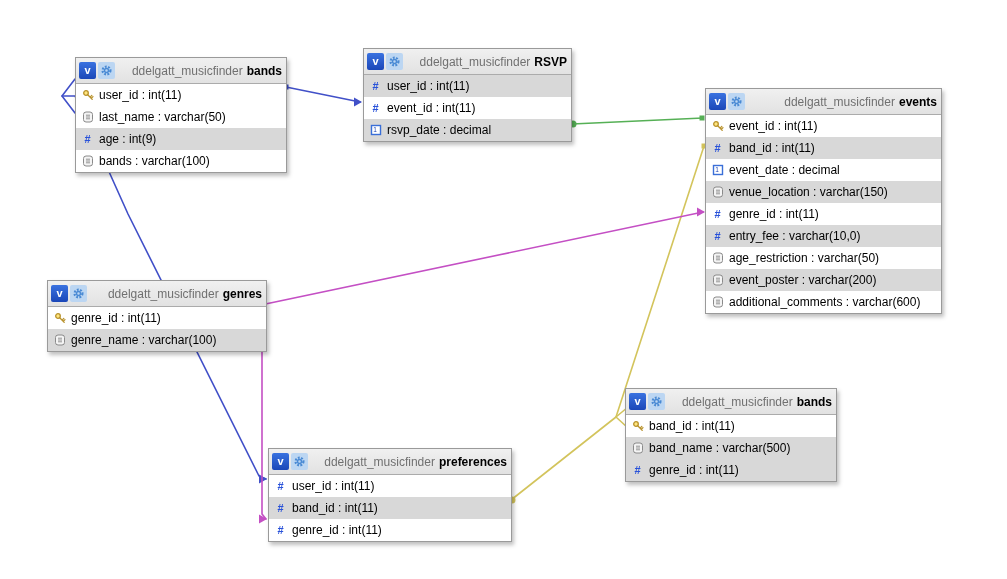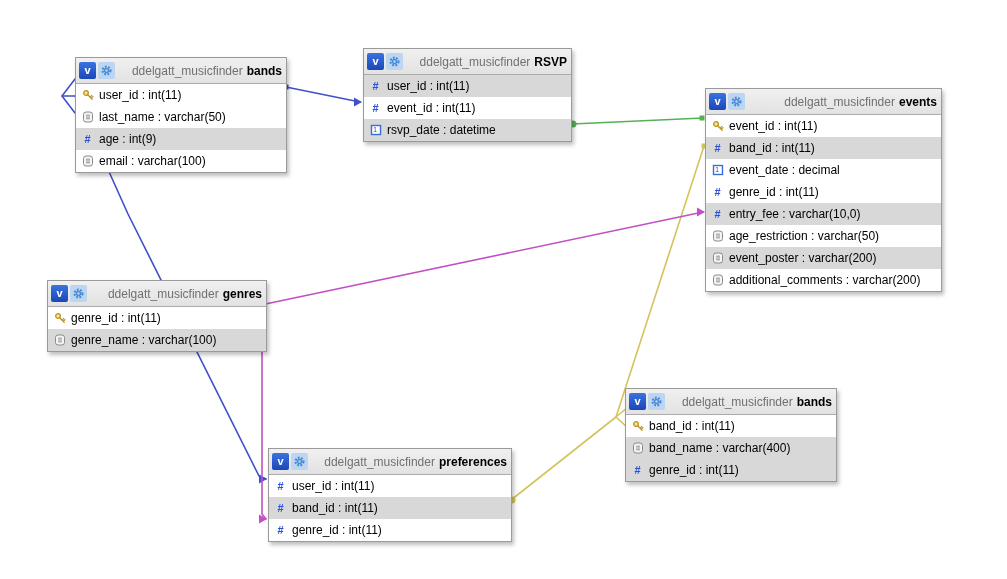--- a/index.html
+++ b/index.html
@@ -105,21 +105,21 @@
           </span>
           <span class="clabel">age : int(9)</span>
         </div>
         <div class="row">
           <span class="cicon">
             <svg width="12" height="12" viewBox="0 0 12 12">
               <rect x="1.5" y="1" width="9" height="10" rx="2.5" fill="#f4f4f4" stroke="#8a8a8a" stroke-width="1"></rect>
               <path d="M4 4.2h4 M4 6h4 M4 7.8h4" stroke="#8a8a8a" stroke-width="0.9"></path>
             </svg>
           </span>
-          <span class="clabel">email : varchar(100)</span>
+          <span class="clabel">bands : varchar(100)</span>
         </div>
       </div>
   </div>
     <div class="tbl" style="left: 363px; top: 48px; width: 207px;">
     <div class="tbl-header">
       <span class="vbtn">v</span>
       <span class="gearbtn">
         <svg width="13" height="13" viewBox="0 0 14 14">
           <circle cx="7" cy="7" r="4.2" fill="none" stroke="#4a8ad4" stroke-width="2.4" stroke-dasharray="2 1.5"></circle>
           <circle cx="7" cy="7" r="2.1" fill="none" stroke="#4a8ad4" stroke-width="1.5"></circle>
@@ -143,21 +143,21 @@
           </span>
           <span class="clabel">event_id : int(11)</span>
         </div>
         <div class="row alt">
           <span class="cicon">
             <svg width="12" height="12" viewBox="0 0 12 12">
               <rect x="1.5" y="1.5" width="9" height="9" fill="#ffffff" stroke="#3a6fd8" stroke-width="1.4"></rect>
               <text x="3.3" y="8.2" font-size="6.5" fill="#1a3fb0" font-family="Liberation Sans,sans-serif">1</text>
             </svg>
           </span>
-          <span class="clabel">rsvp_date : datetime</span>
+          <span class="clabel">rsvp_date : decimal</span>
         </div>
       </div>
   </div>
     <div class="tbl" style="left: 705px; top: 88px; width: 235px;">
     <div class="tbl-header">
       <span class="vbtn">v</span>
       <span class="gearbtn">
         <svg width="13" height="13" viewBox="0 0 14 14">
           <circle cx="7" cy="7" r="4.2" fill="none" stroke="#4a8ad4" stroke-width="2.4" stroke-dasharray="2 1.5"></circle>
           <circle cx="7" cy="7" r="2.1" fill="none" stroke="#4a8ad4" stroke-width="1.5"></circle>
@@ -186,20 +186,29 @@
         </div>
         <div class="row">
           <span class="cicon">
             <svg width="12" height="12" viewBox="0 0 12 12">
               <rect x="1.5" y="1.5" width="9" height="9" fill="#ffffff" stroke="#3a6fd8" stroke-width="1.4"></rect>
               <text x="3.3" y="8.2" font-size="6.5" fill="#1a3fb0" font-family="Liberation Sans,sans-serif">1</text>
             </svg>
           </span>
           <span class="clabel">event_date : decimal</span>
         </div>
+        <div class="row alt">
+          <span class="cicon">
+            <svg width="12" height="12" viewBox="0 0 12 12">
+              <rect x="1.5" y="1" width="9" height="10" rx="2.5" fill="#f4f4f4" stroke="#8a8a8a" stroke-width="1"></rect>
+              <path d="M4 4.2h4 M4 6h4 M4 7.8h4" stroke="#8a8a8a" stroke-width="0.9"></path>
+            </svg>
+          </span>
+          <span class="clabel">venue_location : varchar(150)</span>
+        </div>
         <div class="row">
           <span class="cicon">
             <span class="hash">#</span>
           </span>
           <span class="clabel">genre_id : int(11)</span>
         </div>
         <div class="row alt">
           <span class="cicon">
             <span class="hash">#</span>
           </span>
@@ -223,21 +232,21 @@
           </span>
           <span class="clabel">event_poster : varchar(200)</span>
         </div>
         <div class="row">
           <span class="cicon">
             <svg width="12" height="12" viewBox="0 0 12 12">
               <rect x="1.5" y="1" width="9" height="10" rx="2.5" fill="#f4f4f4" stroke="#8a8a8a" stroke-width="1"></rect>
               <path d="M4 4.2h4 M4 6h4 M4 7.8h4" stroke="#8a8a8a" stroke-width="0.9"></path>
             </svg>
           </span>
-          <span class="clabel">additional_comments : varchar(200)</span>
+          <span class="clabel">additional_comments : varchar(600)</span>
         </div>
       </div>
   </div>
     <div class="tbl" style="left: 47px; top: 280px; width: 218px;">
     <div class="tbl-header">
       <span class="vbtn">v</span>
       <span class="gearbtn">
         <svg width="13" height="13" viewBox="0 0 14 14">
           <circle cx="7" cy="7" r="4.2" fill="none" stroke="#4a8ad4" stroke-width="2.4" stroke-dasharray="2 1.5"></circle>
           <circle cx="7" cy="7" r="2.1" fill="none" stroke="#4a8ad4" stroke-width="1.5"></circle>
@@ -293,21 +302,21 @@
           </span>
           <span class="clabel">band_id : int(11)</span>
         </div>
         <div class="row alt">
           <span class="cicon">
             <svg width="12" height="12" viewBox="0 0 12 12">
               <rect x="1.5" y="1" width="9" height="10" rx="2.5" fill="#f4f4f4" stroke="#8a8a8a" stroke-width="1"></rect>
               <path d="M4 4.2h4 M4 6h4 M4 7.8h4" stroke="#8a8a8a" stroke-width="0.9"></path>
             </svg>
           </span>
-          <span class="clabel">band_name : varchar(400)</span>
+          <span class="clabel">band_name : varchar(500)</span>
         </div>
         <div class="row alt">
           <span class="cicon">
             <span class="hash">#</span>
           </span>
           <span class="clabel">genre_id : int(11)</span>
         </div>
       </div>
   </div>
     <div class="tbl" style="left: 268px; top: 448px; width: 242px;">

